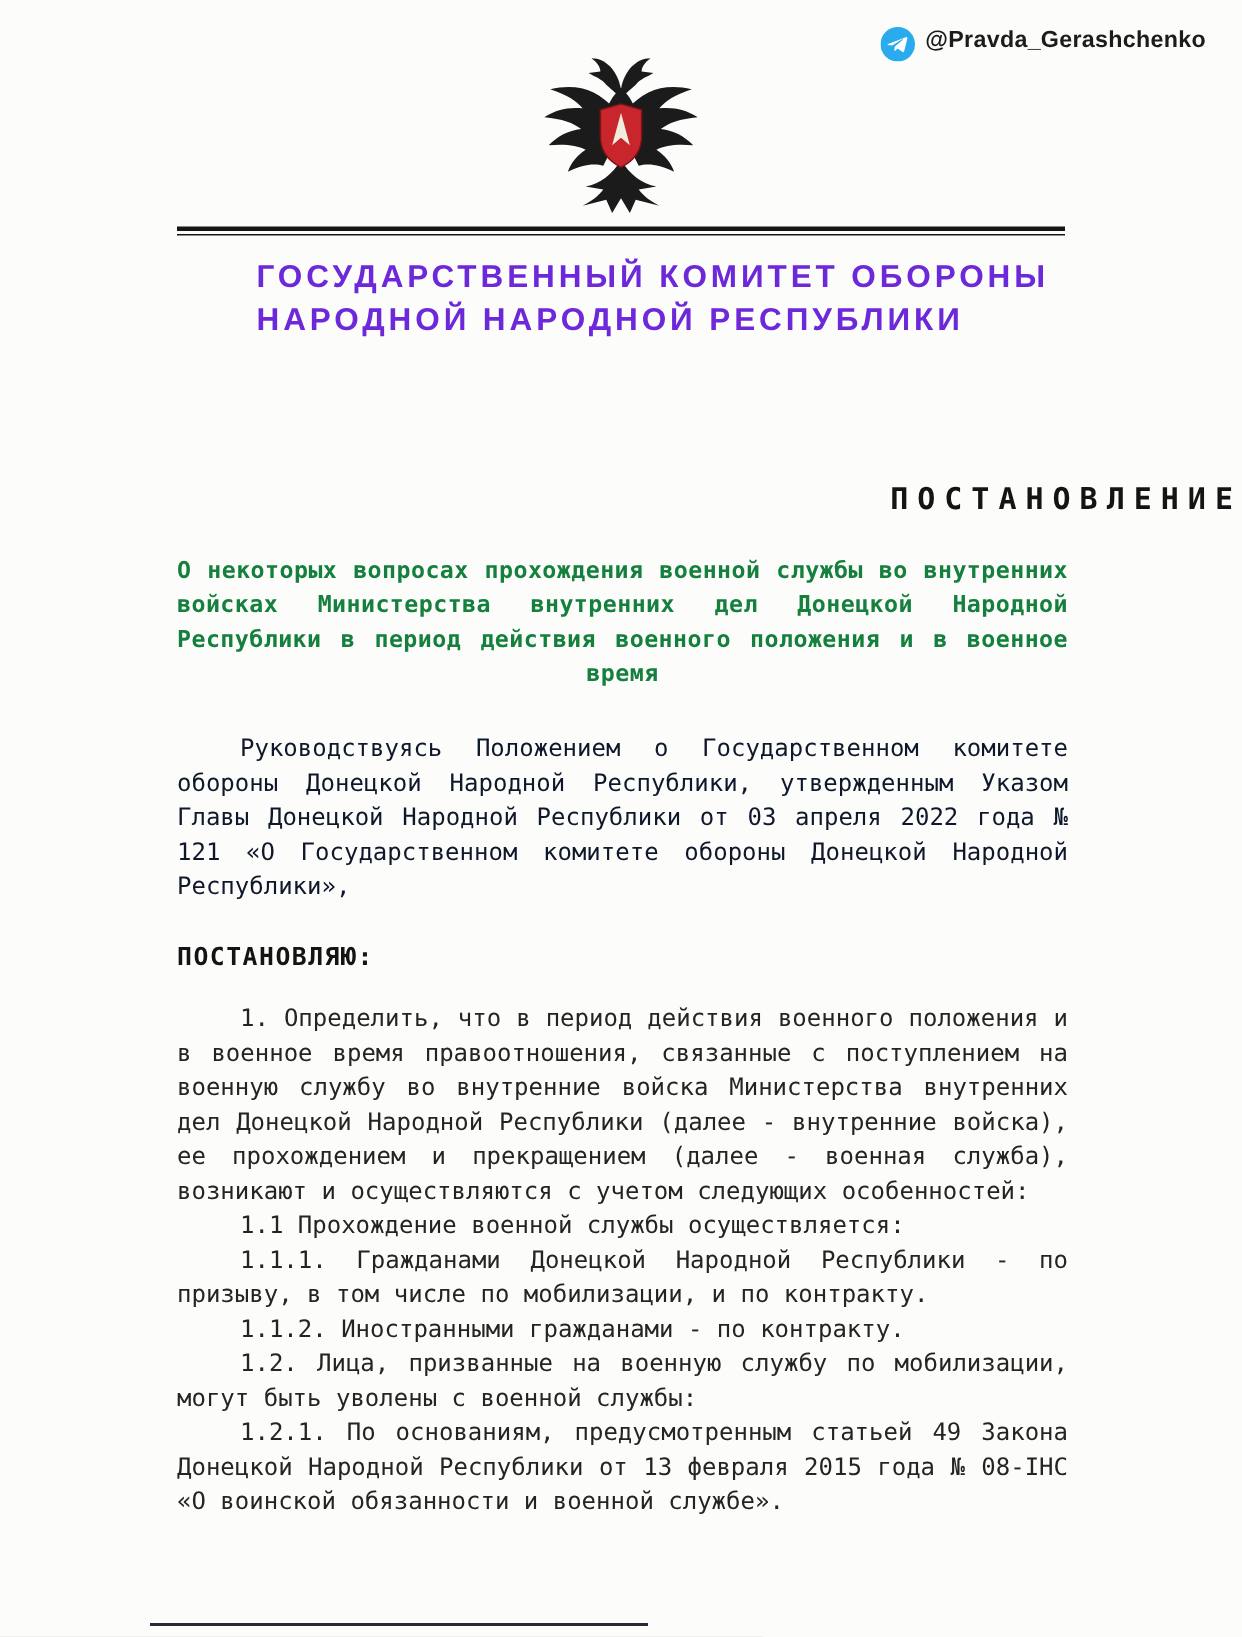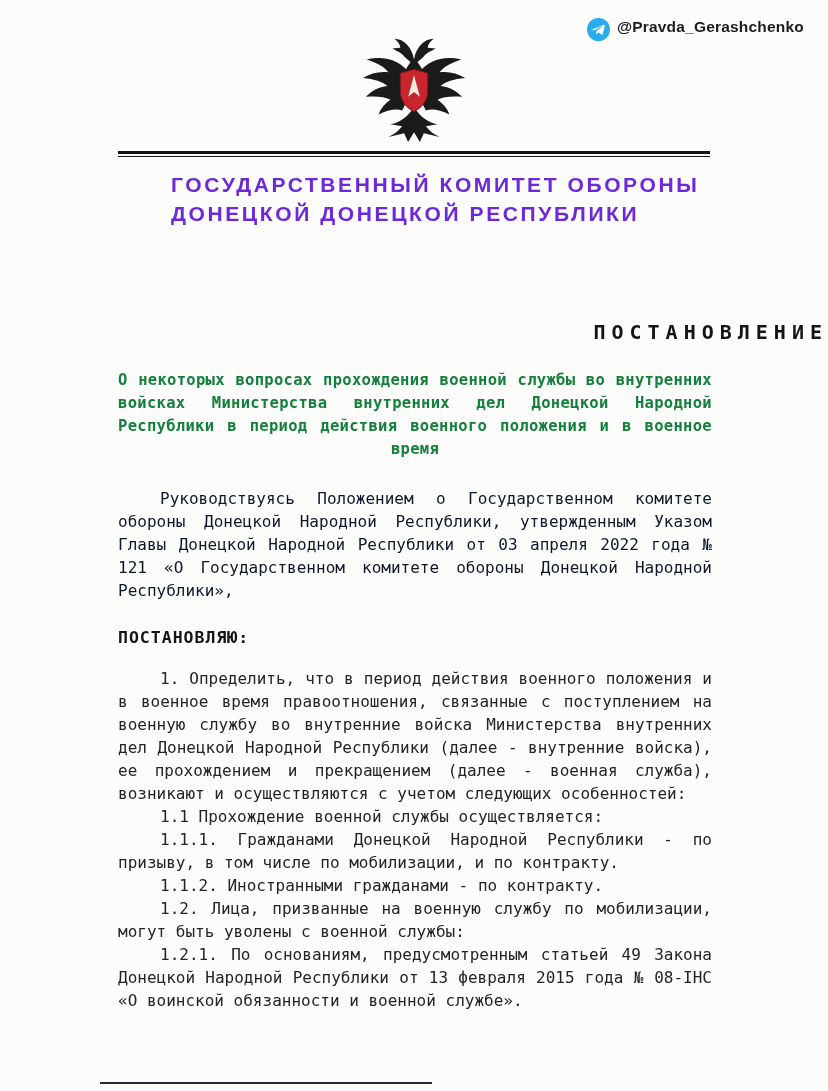--- a/index.html
+++ b/index.html
@@ -150,21 +150,21 @@
     </svg>
   </div>
 
   <div class="rule">
     <div class="rule-thick"></div>
     <div class="rule-thin"></div>
   </div>
 
   <div class="org">
     <div>ГОСУДАРСТВЕННЫЙ КОМИТЕТ ОБОРОНЫ</div>
-    <div>ДОНЕЦКОЙ ДОНЕЦКОЙ РЕСПУБЛИКИ</div>
+    <div>НАРОДНОЙ НАРОДНОЙ РЕСПУБЛИКИ</div>
   </div>
 
   <h1 class="doc-title">ПОСТАНОВЛЕНИЕ</h1>
 
   <p class="subject col">О некоторых вопросах прохождения военной службы во внутренних войсках Министерства внутренних дел Донецкой Народной Республики в период действия военного положения и в военное время</p>
 
   <p class="preamble col">Руководствуясь Положением о Государственном комитете обороны Донецкой Народной Республики, утвержденным Указом Главы Донецкой Народной Республики от 03 апреля 2022 года № 121 «О Государственном комитете обороны Донецкой Народной Республики»,</p>
 
   <p class="resolve col">ПОСТАНОВЛЯЮ:</p>
 

